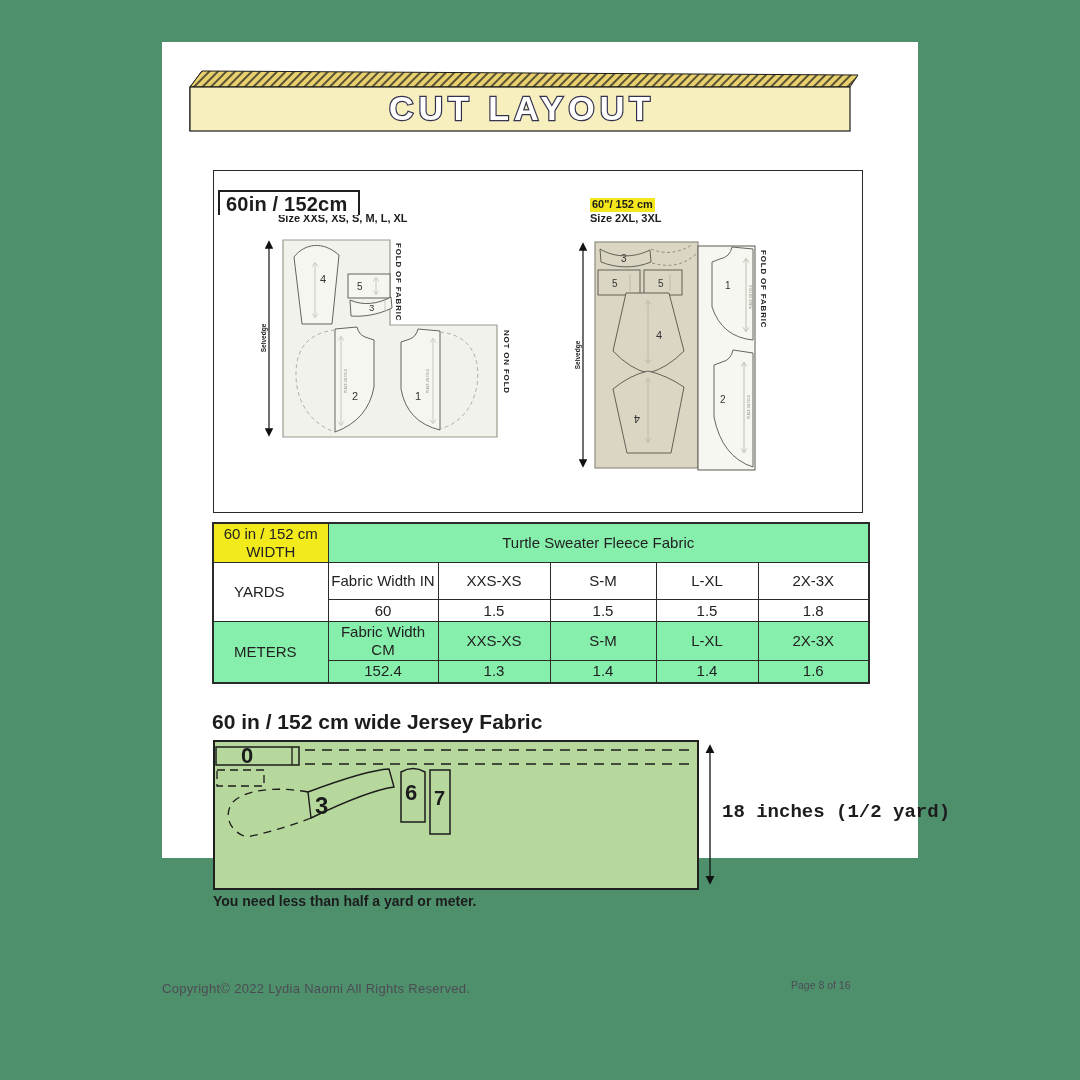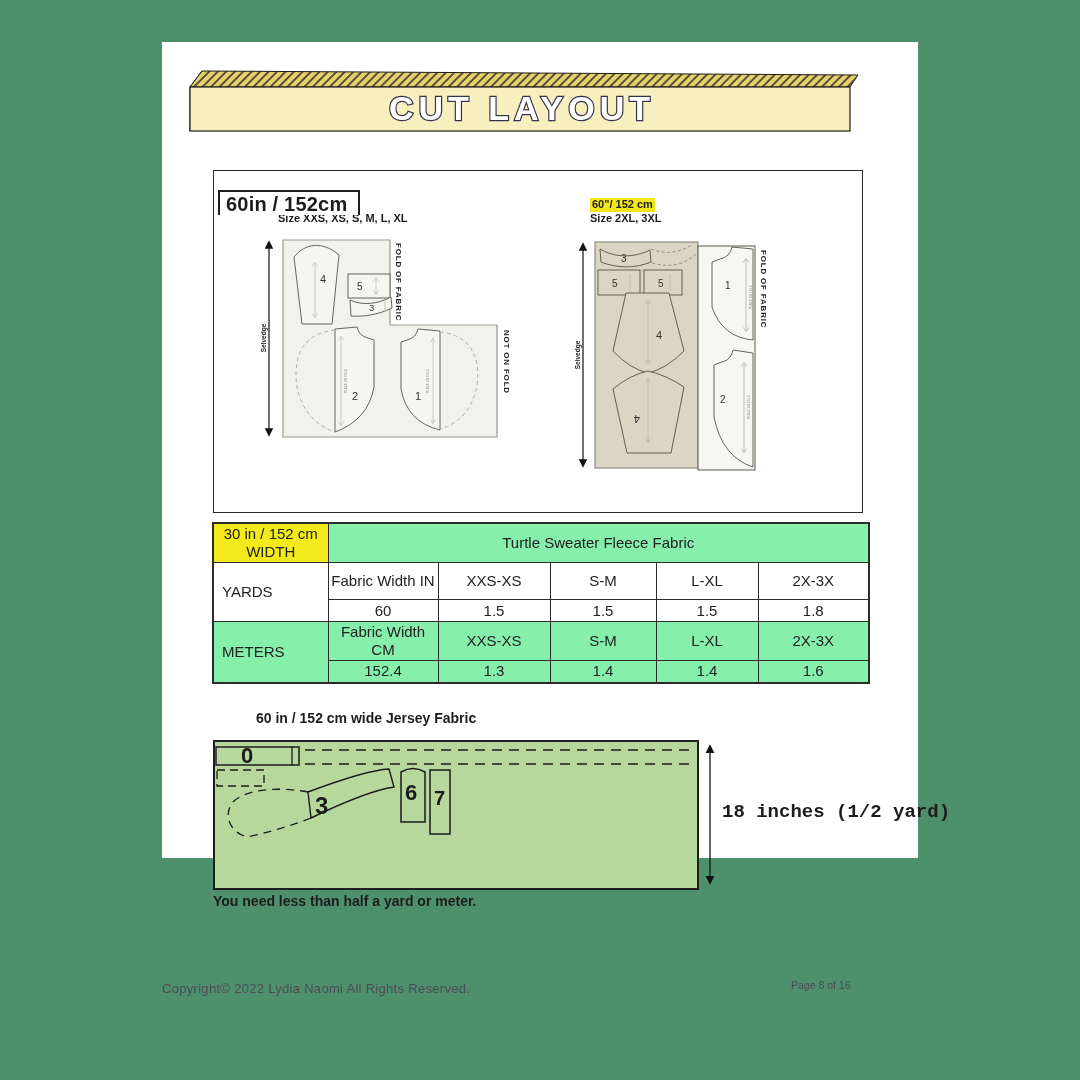--- a/index.html
+++ b/index.html
@@ -28,26 +28,26 @@
 
   .diag-svg{position:absolute;}
 
   
   .fabric-table{
     position:absolute;left:50px;top:480px;width:656px;
     border-collapse:collapse;table-layout:fixed;border:2px solid #2b2b2b;
     font-size:15px;color:#222;
   }
   .fabric-table td{border:1px solid #2b2b2b;text-align:center;vertical-align:middle;padding:1px 2px;line-height:1.2;font-weight:normal;}
-  .fabric-table .row-label{text-align:left;padding-left:8px;}
+  .fabric-table .row-label{text-align:left;padding-left:20px;}
   .yellow{background:#f2ea1b;}
   .cream{background:#86efac;}
 
   
-  .jersey-heading{position:absolute;left:50px;top:668px;font-size:14px;font-weight:bold;margin-left:44px;}
+  .jersey-heading{position:absolute;left:50px;top:668px;font-size:21px;font-weight:bold;}
   .jersey-rect{position:absolute;left:51px;top:698px;width:482px;height:146px;background:#b7d89d;border:2px solid #1f1f1f;}
   .jersey-arrow{position:absolute;left:540px;top:700px;width:20px;height:145px;}
   .jersey-height-label{position:absolute;left:560px;top:759px;font-size:19px;font-weight:bold;white-space:nowrap;font-family:Liberation Mono, monospace;}
   .jersey-note{position:absolute;left:51px;top:851px;font-size:14px;font-weight:bold;}
 
   
   .footer-copy{position:absolute;left:0;right:0;top:939px;text-align:left;font-size:13px;color:#4c4c55;letter-spacing:0.3px;}
   .footer-page{position:absolute;left:629px;top:937px;font-size:10.5px;color:#4c4c55;}
 </style>
 </head>
@@ -206,21 +206,21 @@
     <colgroup>
       <col style="width:115px">
         <col style="width:110px">
         <col style="width:112px">
         <col style="width:106px">
         <col style="width:102px">
         <col style="width:111px">
     </colgroup>
     <tbody>
         <tr style="height:38px">
-      <td class="yellow">30 in / 152 cm WIDTH</td>
+      <td class="yellow">60 in / 152 cm WIDTH</td>
       <td class="cream" colspan="5">Turtle Sweater Fleece Fabric</td>
     </tr>
     <tr style="height:37px">
       <td class="row-label" rowspan="2">YARDS</td>
       <td>Fabric Width IN</td>
       <td>XXS-XS</td>
       <td>S-M</td>
       <td>L-XL</td>
       <td>2X-3X</td>
     </tr>

